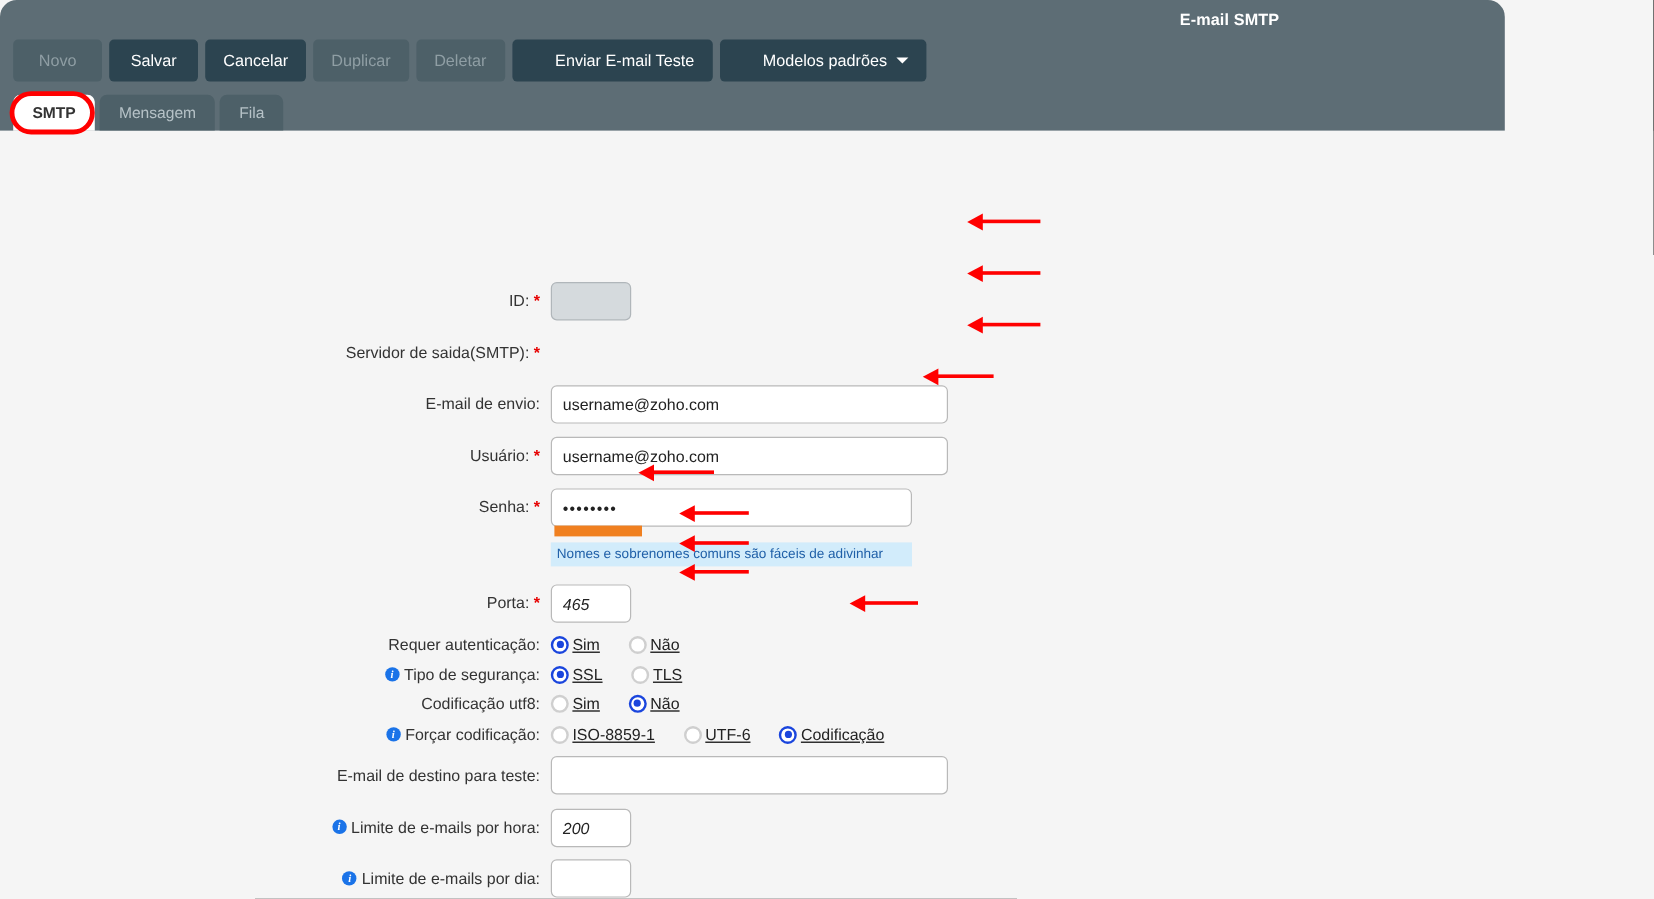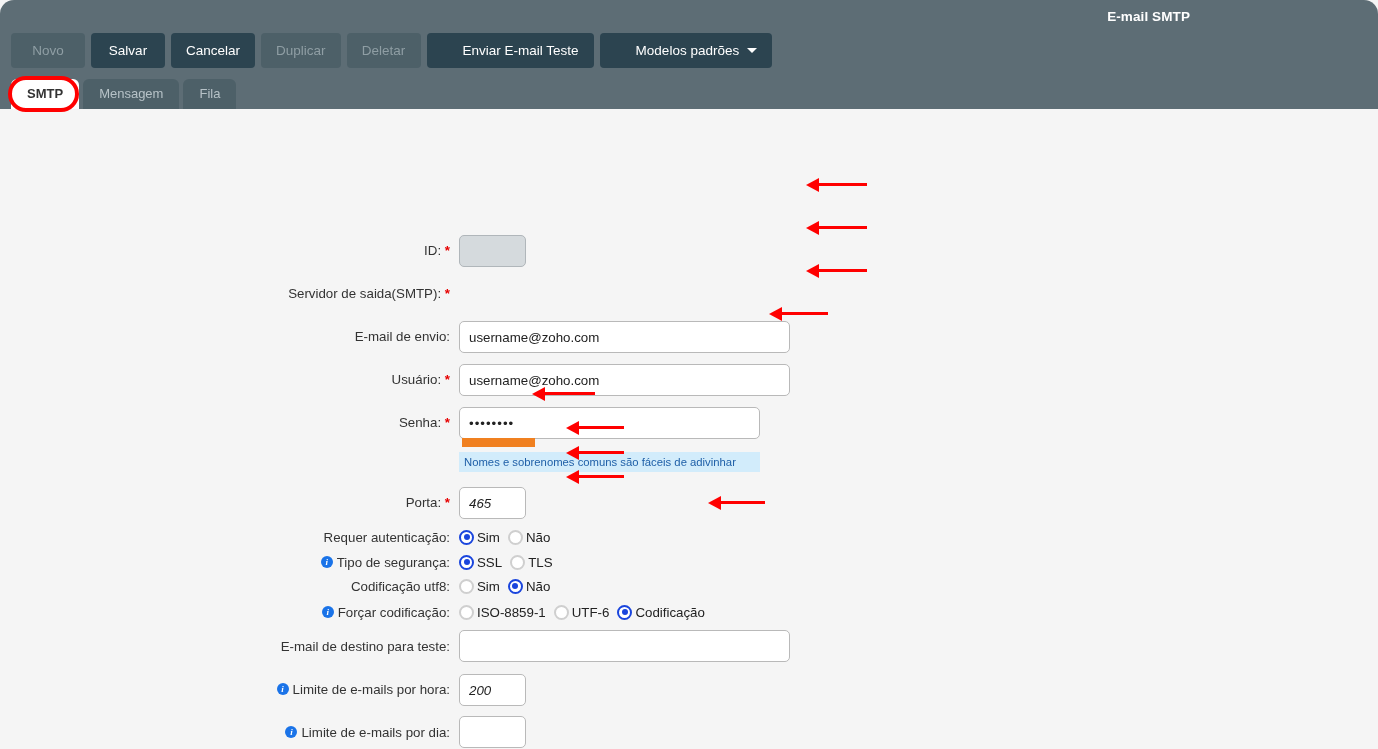--- a/index.html
+++ b/index.html
@@ -14,21 +14,21 @@
     position: relative;
     width: 1378px; height: 749px;
     background: #f5f5f5;
     overflow: hidden;
   }
 
   
   #header {
     position: absolute;
     left: 0; top: 0;
-    width: 1378px; height: 109px;
+    width: 1254px; height: 109px;
     background: #5d6d75;
     border-top-left-radius: 14px;
     border-top-right-radius: 14px;
   }
   #window-title {
     position: absolute;
     right: 188px; top: 9px;
     font-size: 13.5px;
     font-weight: bold;
     color: #ffffff;
@@ -192,21 +192,22 @@
     white-space: nowrap;
   }
 
   
   .radiogroup {
     position: absolute;
     left: 459px;
     height: 20px;
     display: flex;
     align-items: center;
-    gap: 0;
+    gap: 16px;
+    text-decoration: underline;
   }
   .radio-opt {
     display: inline-flex;
     align-items: center;
     gap: 3px;
     margin-right: 8px;
     cursor: pointer;
     white-space: nowrap;
   }
   .radio {

